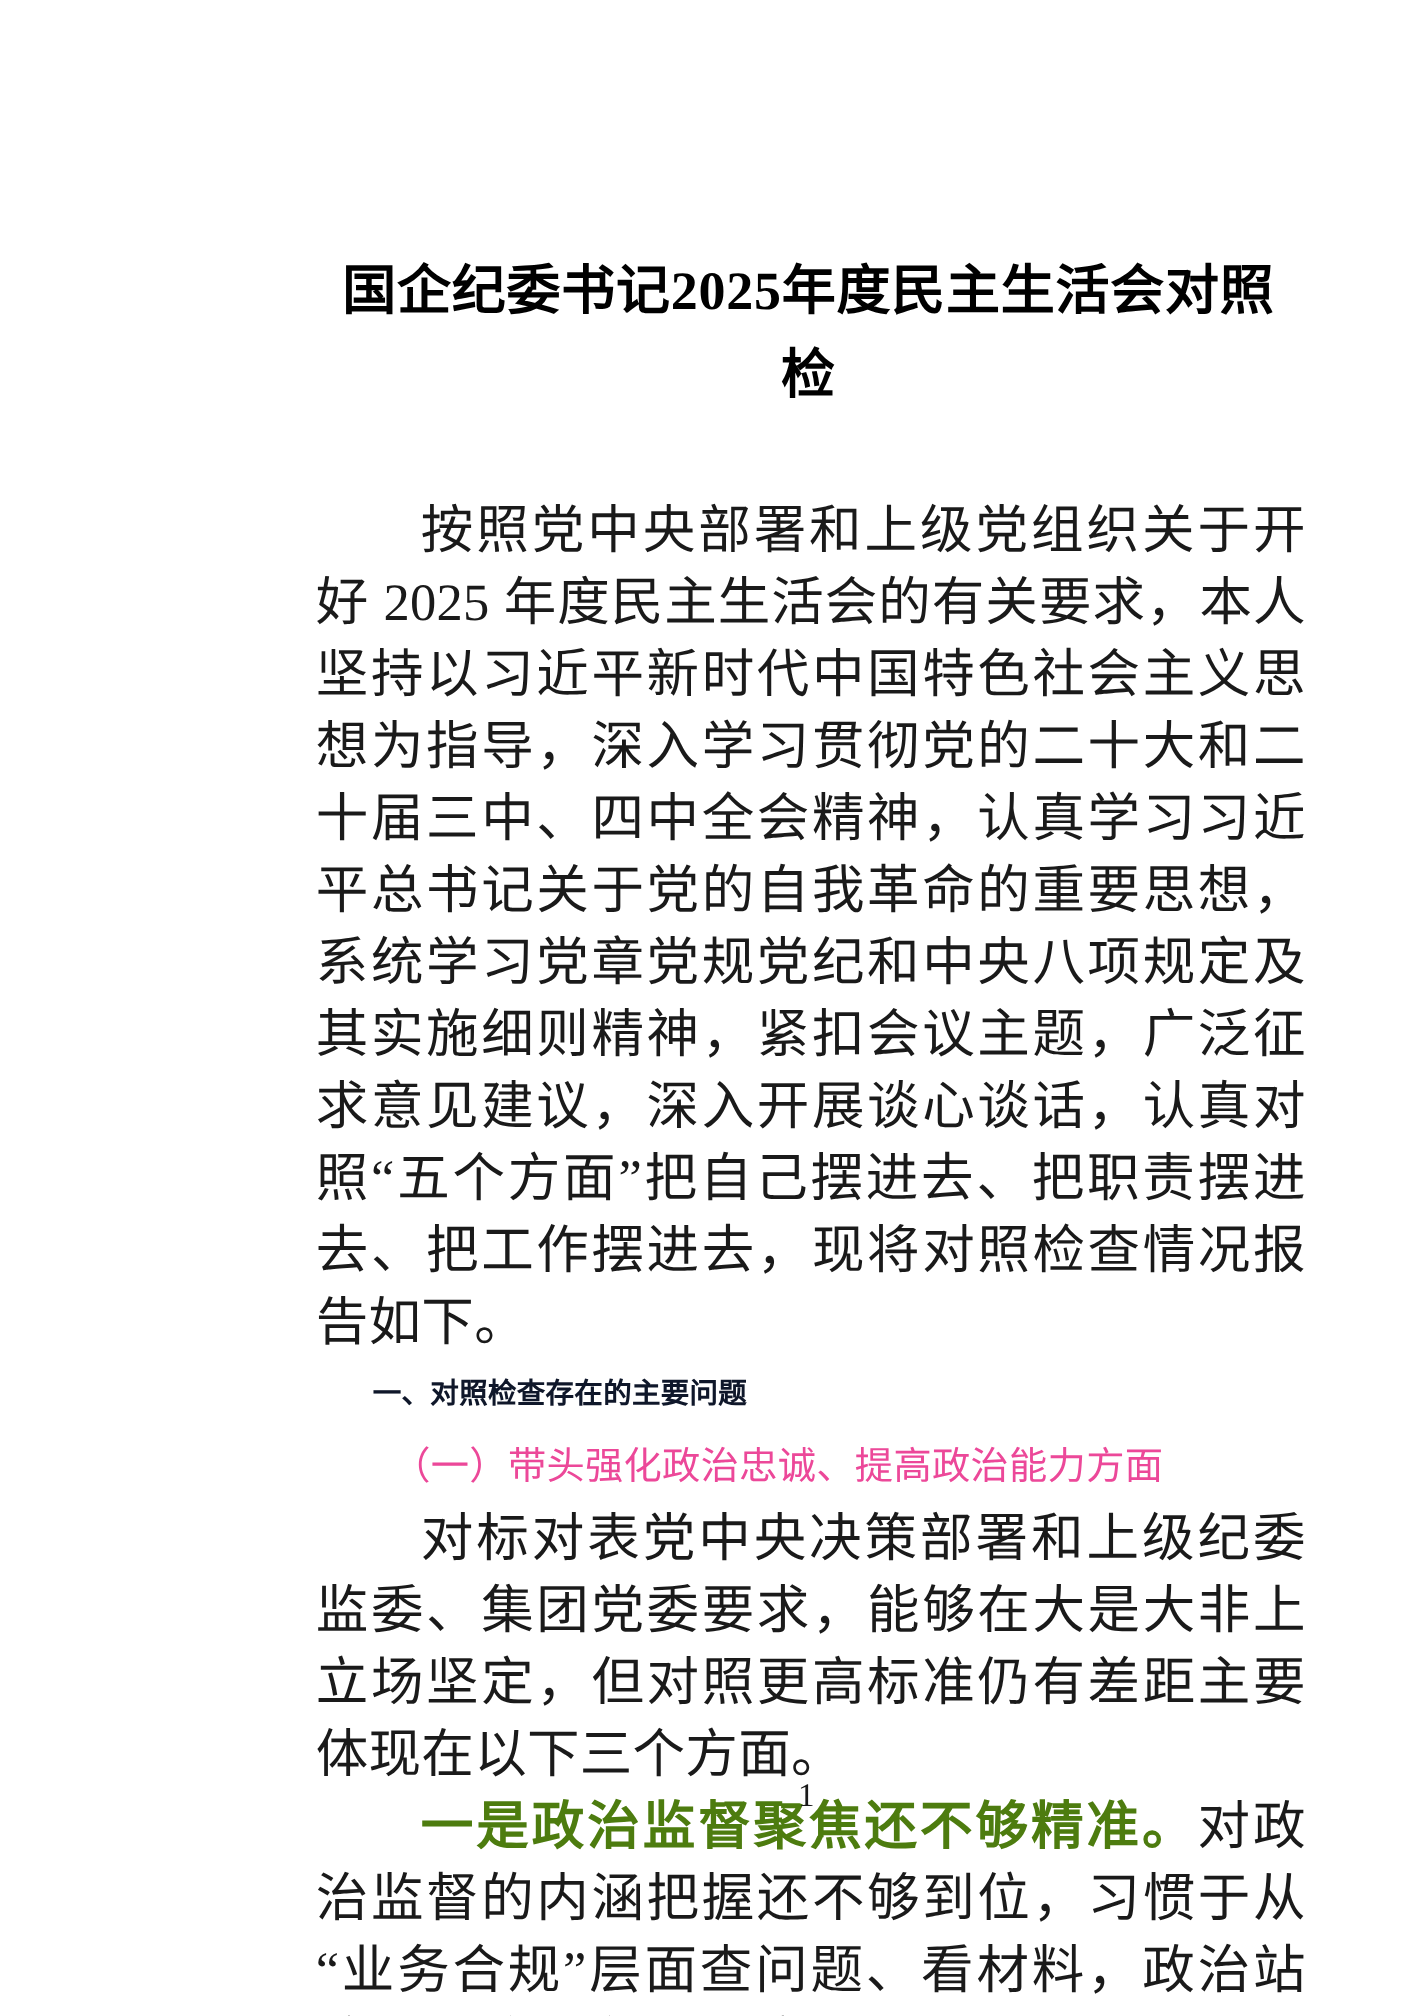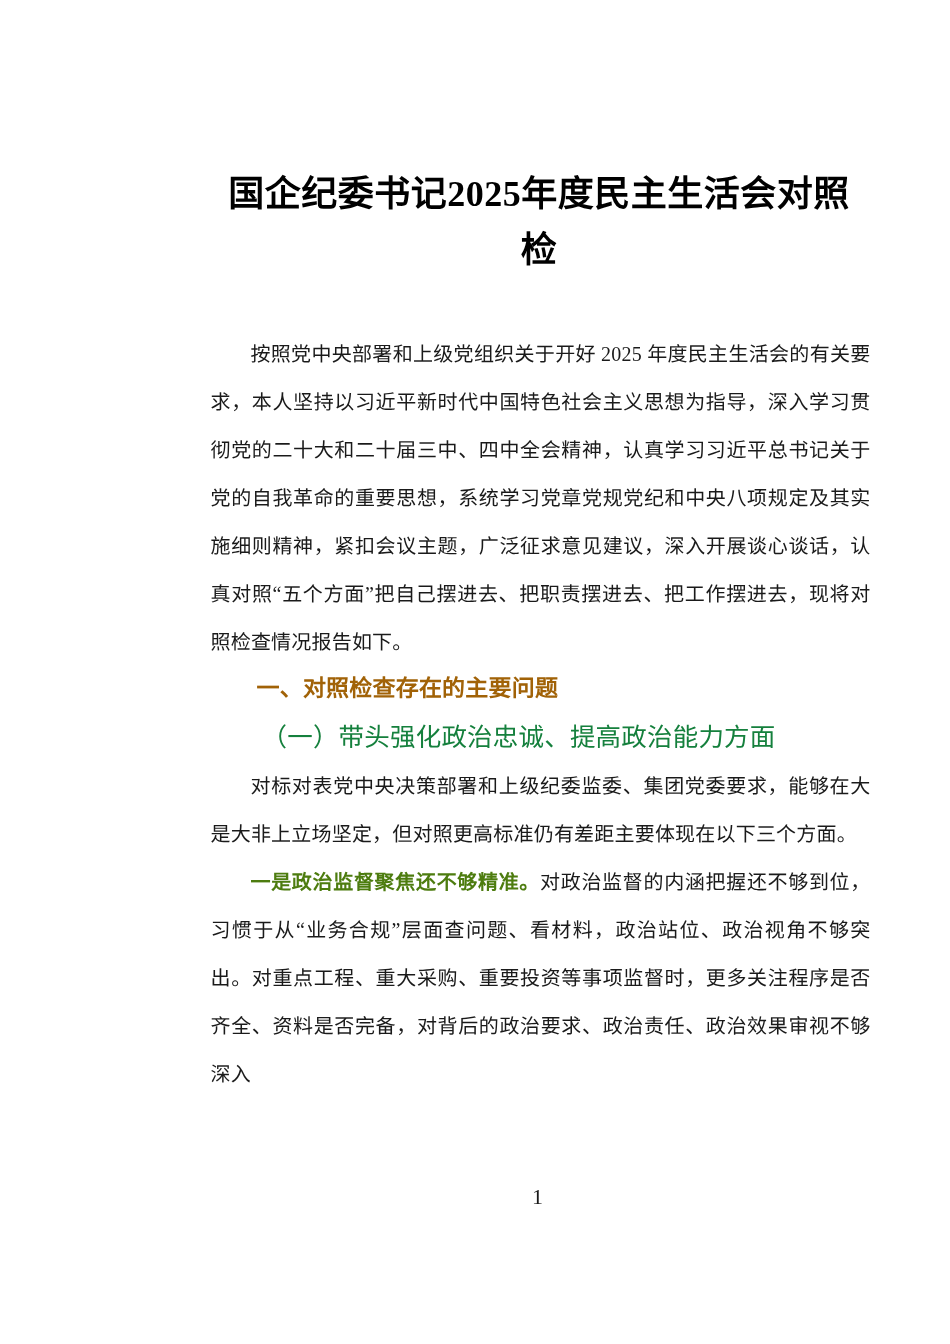--- a/index.html
+++ b/index.html
@@ -38,53 +38,53 @@
   
   .body-block {
     position: absolute;
     left: 148px;
     top: 330px;
     width: 660px;
   }
 
   .para {
     font-family: "Liberation Serif", "DejaVu Serif", serif;
-    font-size: 20px;
+    font-size: 35px;
     line-height: 48px;
     color: #1a1a1a;
     text-align: justify;
     text-justify: inter-character;
     text-align-last: left;
     margin: 0;
     letter-spacing: 0.2px;
     word-break: break-all;
   }
 
   .para.indent {
     text-indent: 2em;
   }
 
   
   .h1-cn {
-    font-family: Liberation Mono, monospace;
+    font-family: Liberation Sans, sans-serif;
     font-weight: bold;
-    font-size: 23px;
+    font-size: 19px;
     line-height: 48px;
-    color: #a16207;
+    color: #0f172a;
     text-indent: 2em;
     margin: 0;
     letter-spacing: 0.2px;
   }
 
   
   .h2-cn {
     font-family: "Liberation Serif", "DejaVu Serif", serif;
     font-size: 25.5px;
     line-height: 48px;
-    color: #15803d;
+    color: #ec4899;
     text-indent: 2em;
     margin: 0;
     letter-spacing: 0.2px;
   }
 
   .lead {
     font-weight: bold;
     color: #4d7c0f;
   }
 

